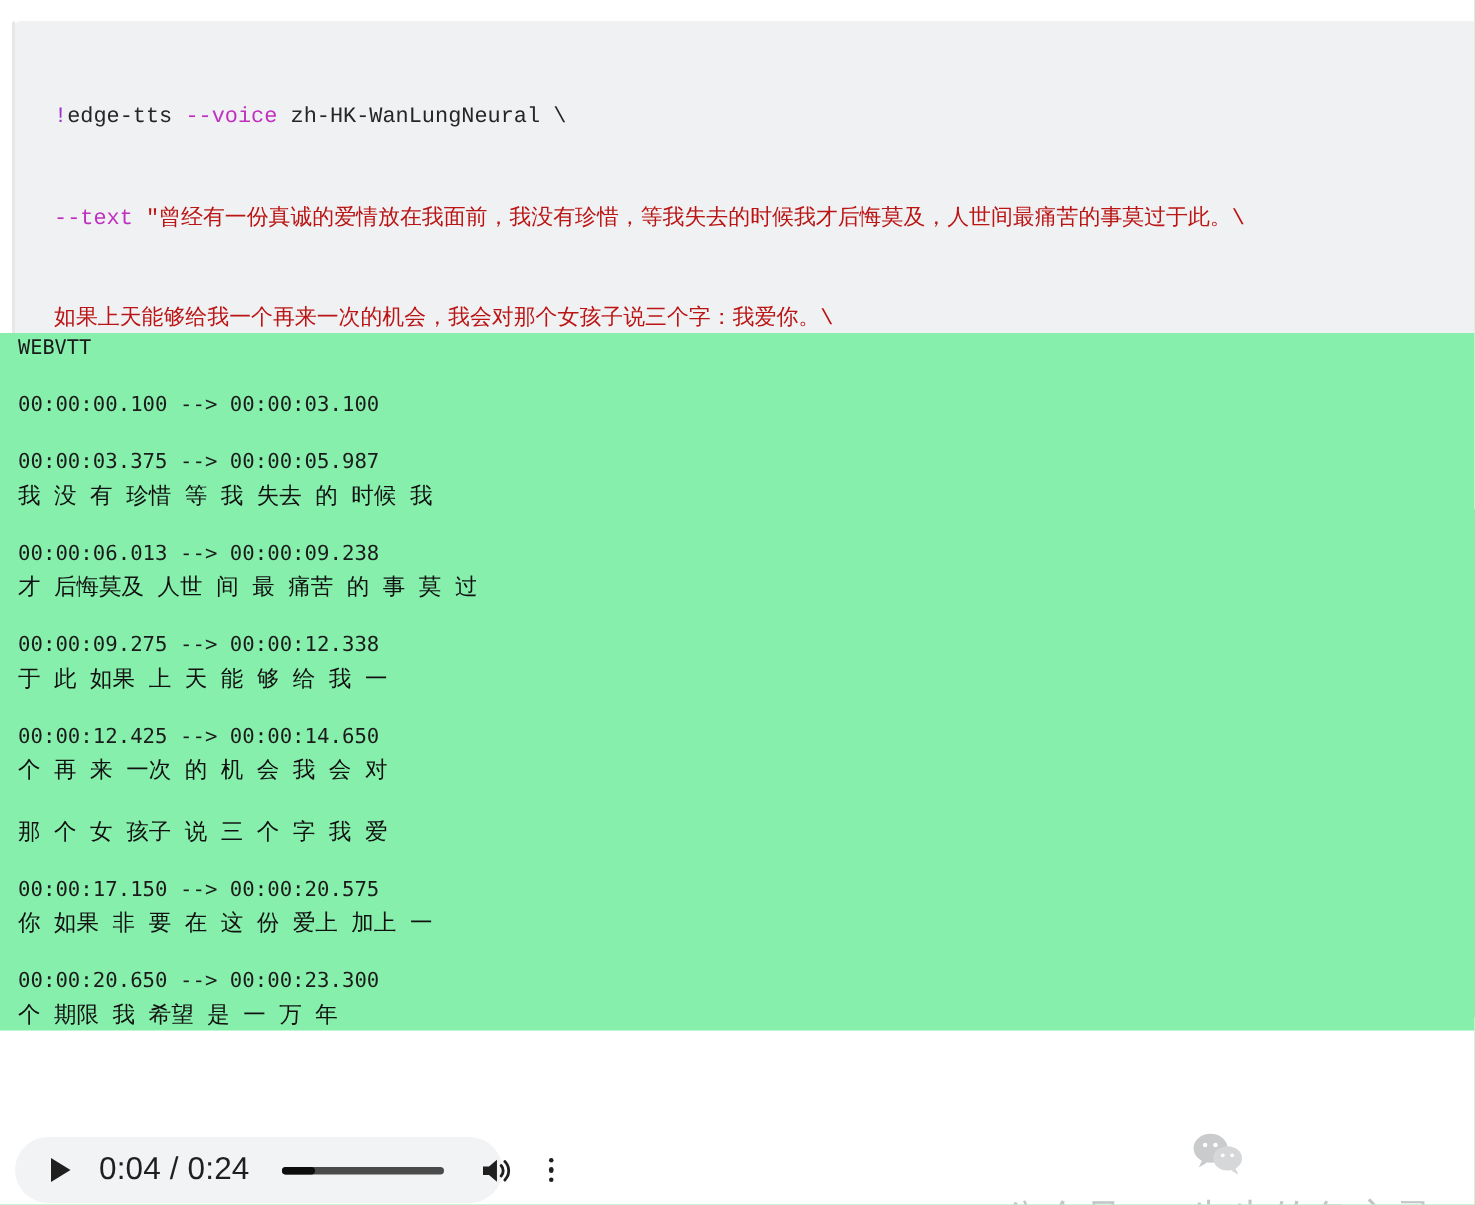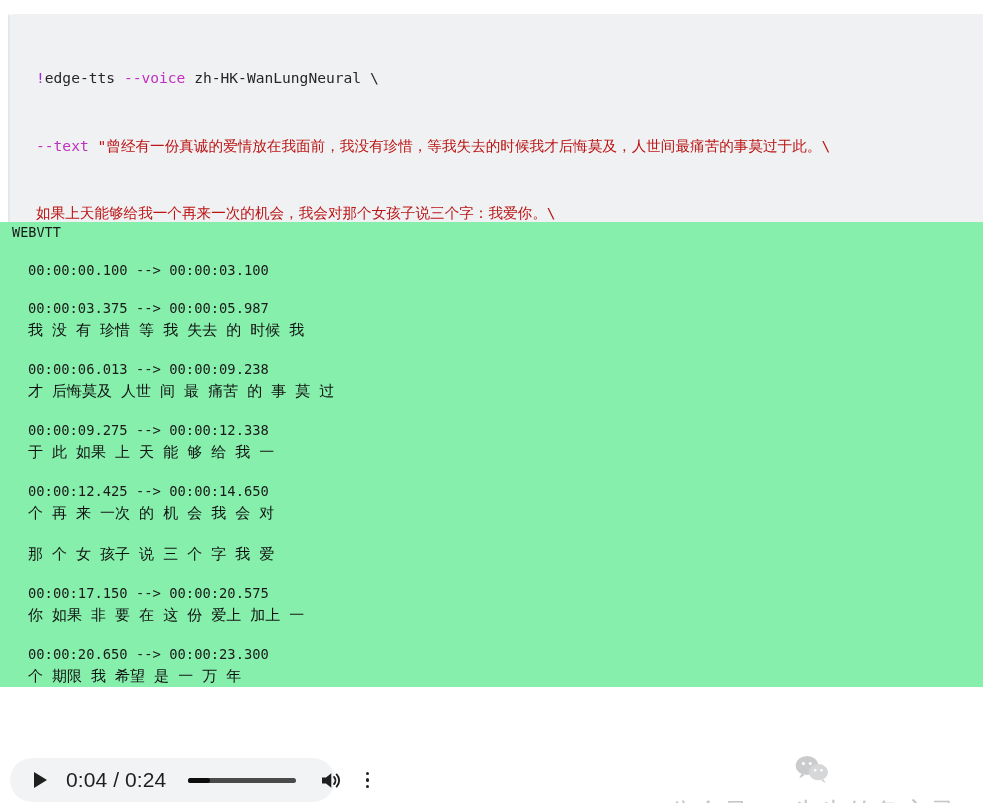--- a/index.html
+++ b/index.html
@@ -38,21 +38,21 @@
     border-radius: 6px 0 0 6px;
   }
   .code-lines {
     font-family: "DejaVu Sans Mono", "Liberation Mono", monospace;
     font-size: 14.6px;
     line-height: 22.5px;
     padding-left: 28px;
     white-space: pre;
     color: #2b2b2b;
   }
-  .code-lines .ln { display: block; height: 22.5px; }
+  .code-lines .ln { display: block; height: 22.5px; font-family: Liberation Mono, monospace; }
 
   
   .t-magic   { color: #9b30d0; }
   .t-plain   { color: #262626; }
   .t-opt     { color: #c030c0; }
   .t-str     { color: #bb1414; }
   .t-kw      { color: #0f8a3c; font-weight: bold; }
   .t-mod     { color: #3c6fd1; }
   .t-op      { color: #c030c0; font-weight: bold; }
   .t-fn      { color: #3c6fd1; }
@@ -70,21 +70,21 @@
     color: #1b1b1b;
   }
   .vtt-header {
     font-family: "DejaVu Sans Mono", "Liberation Mono", monospace;
     font-size: 13.5px;
     line-height: 20px;
     padding-left: 12px;
     color: #1b1b1b;
   }
   .cue {
-    padding-left: 28px;
+    padding-left: 12px;
   }
   .cue-time {
     font-family: "DejaVu Sans Mono", "Liberation Mono", monospace;
     font-size: 13.8px;
     line-height: 20px;
     color: #1b1b1b;
     white-space: pre;
   }
   .cue-text {
     font-family: "DejaVu Sans Mono", "Liberation Mono", monospace;

